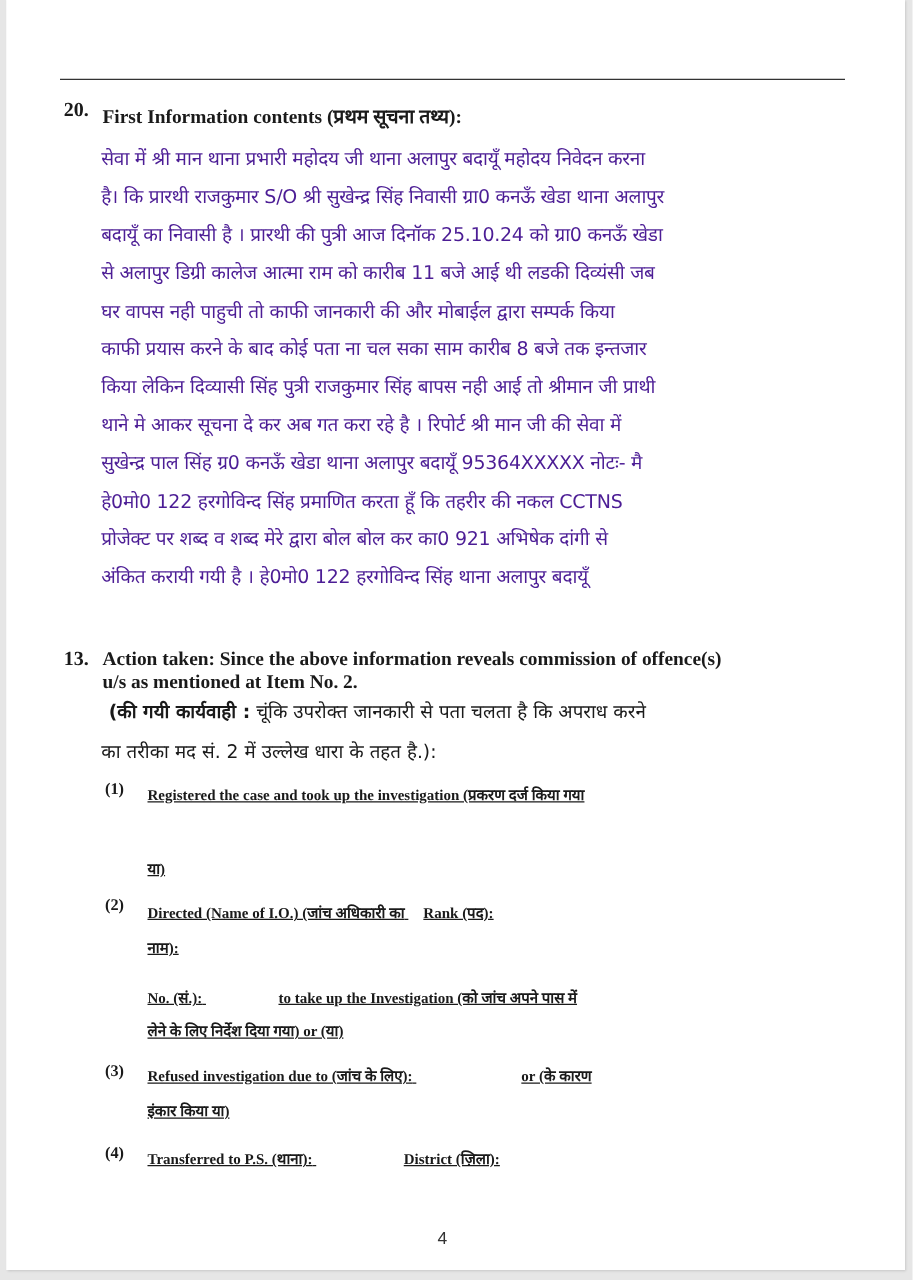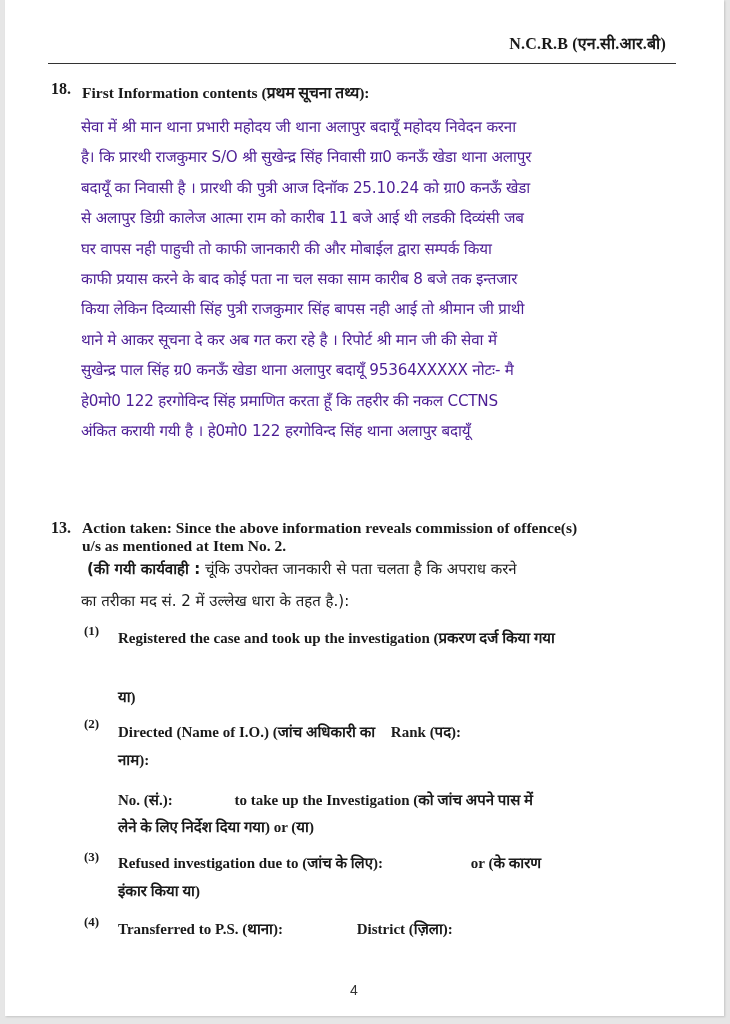--- a/index.html
+++ b/index.html
@@ -36,49 +36,49 @@
     color: #4c1d95;
   }
   .hindi-body .line { display: block; white-space: nowrap; }
   .s13-line { position: absolute; white-space: nowrap; font-weight: bold; font-size: 15.5px; }
   .s13-hindi {
     position: absolute; left: 82px; white-space: nowrap;
     font-family: "DejaVu Sans", sans-serif; font-size: 15px;
   }
   .s13-hindi b { font-weight: bold; }
   .sub-num { position: absolute; font-weight: bold; font-size: 13px; }
-  .sub-line { position: absolute; white-space: nowrap; font-size: 15px; font-weight: bold; }
+  .sub-line { position: absolute; white-space: nowrap; font-size: 12px; font-weight: bold; text-decoration: underline; }
   .sub-line .plain { font-weight: normal; }
   .page-num {
     position: absolute; left: 345px; top: 982px;
     font-family: "Liberation Sans", sans-serif; font-size: 14px; color: #333;
   }
 </style>
 </head>
 <body>
 
 <div class="page">
 
-  <div class="hdr">N.C.R.B (एन.सी.आर.बी)</div>
   <div class="hdr-rule"></div>
 
-  <div class="sec-num" style="left:46px; top:80px;">18.</div>
+  <div class="sec-num" style="left:46px; top:80px;">20.</div>
   <div class="sec-title" style="left:77px; top:81px;">First Information contents (प्रथम सूचना तथ्य):</div>
 
   <div class="hindi-body">
     <span class="line">सेवा में श्री मान थाना प्रभारी महोदय जी थाना अलापुर बदायूँ महोदय निवेदन करना</span>
     <span class="line">है। कि प्रारथी राजकुमार S/O श्री सुखेन्द्र सिंह निवासी ग्रा0 कनऊँ खेडा थाना अलापुर</span>
     <span class="line">बदायूँ का निवासी है । प्रारथी की पुत्री आज दिनॉक 25.10.24 को ग्रा0 कनऊँ खेडा</span>
     <span class="line">से अलापुर डिग्री कालेज आत्मा राम को कारीब 11 बजे आई थी लडकी दिव्यंसी जब</span>
     <span class="line">घर वापस नही पाहुची तो काफी जानकारी की और मोबाईल द्वारा सम्पर्क किया</span>
     <span class="line">काफी प्रयास करने के बाद कोई पता ना चल सका साम कारीब 8 बजे तक इन्तजार</span>
     <span class="line">किया लेकिन दिव्यासी सिंह पुत्री राजकुमार सिंह बापस नही आई तो श्रीमान जी प्राथी</span>
     <span class="line">थाने मे आकर सूचना दे कर अब गत करा रहे है । रिपोर्ट श्री मान जी की सेवा में</span>
     <span class="line">सुखेन्द्र पाल सिंह ग्र0 कनऊँ खेडा थाना अलापुर बदायूँ 95364XXXXX नोटः- मै</span>
     <span class="line">हे0मो0 122 हरगोविन्द सिंह प्रमाणित करता हूँ कि तहरीर की नकल CCTNS</span>
+    <span class="line">प्रोजेक्ट पर शब्द व शब्द मेरे द्वारा बोल बोल कर का0 921 अभिषेक दांगी से</span>
     <span class="line">अंकित करायी गयी है । हे0मो0 122 हरगोविन्द सिंह थाना अलापुर बदायूँ</span>
   </div>
 
   <div class="sec-num" style="left:46px; top:519px;">13.</div>
   <div class="s13-line" style="left:77px; top:519px;">Action taken: Since the above information reveals commission of offence(s)</div>
   <div class="s13-line" style="left:77px; top:537px;">u/s as mentioned at Item No. 2.</div>
   <div class="s13-hindi" style="top:558px;">
     <b>(की गयी कार्यवाही :</b><span> चूंकि उपरोक्त जानकारी से पता चलता है कि अपराध करने</span>
   </div>
   <div class="s13-hindi" style="left:76px; top:590px;">का तरीका मद सं. 2 में उल्लेख धारा के तहत है.):</div>

